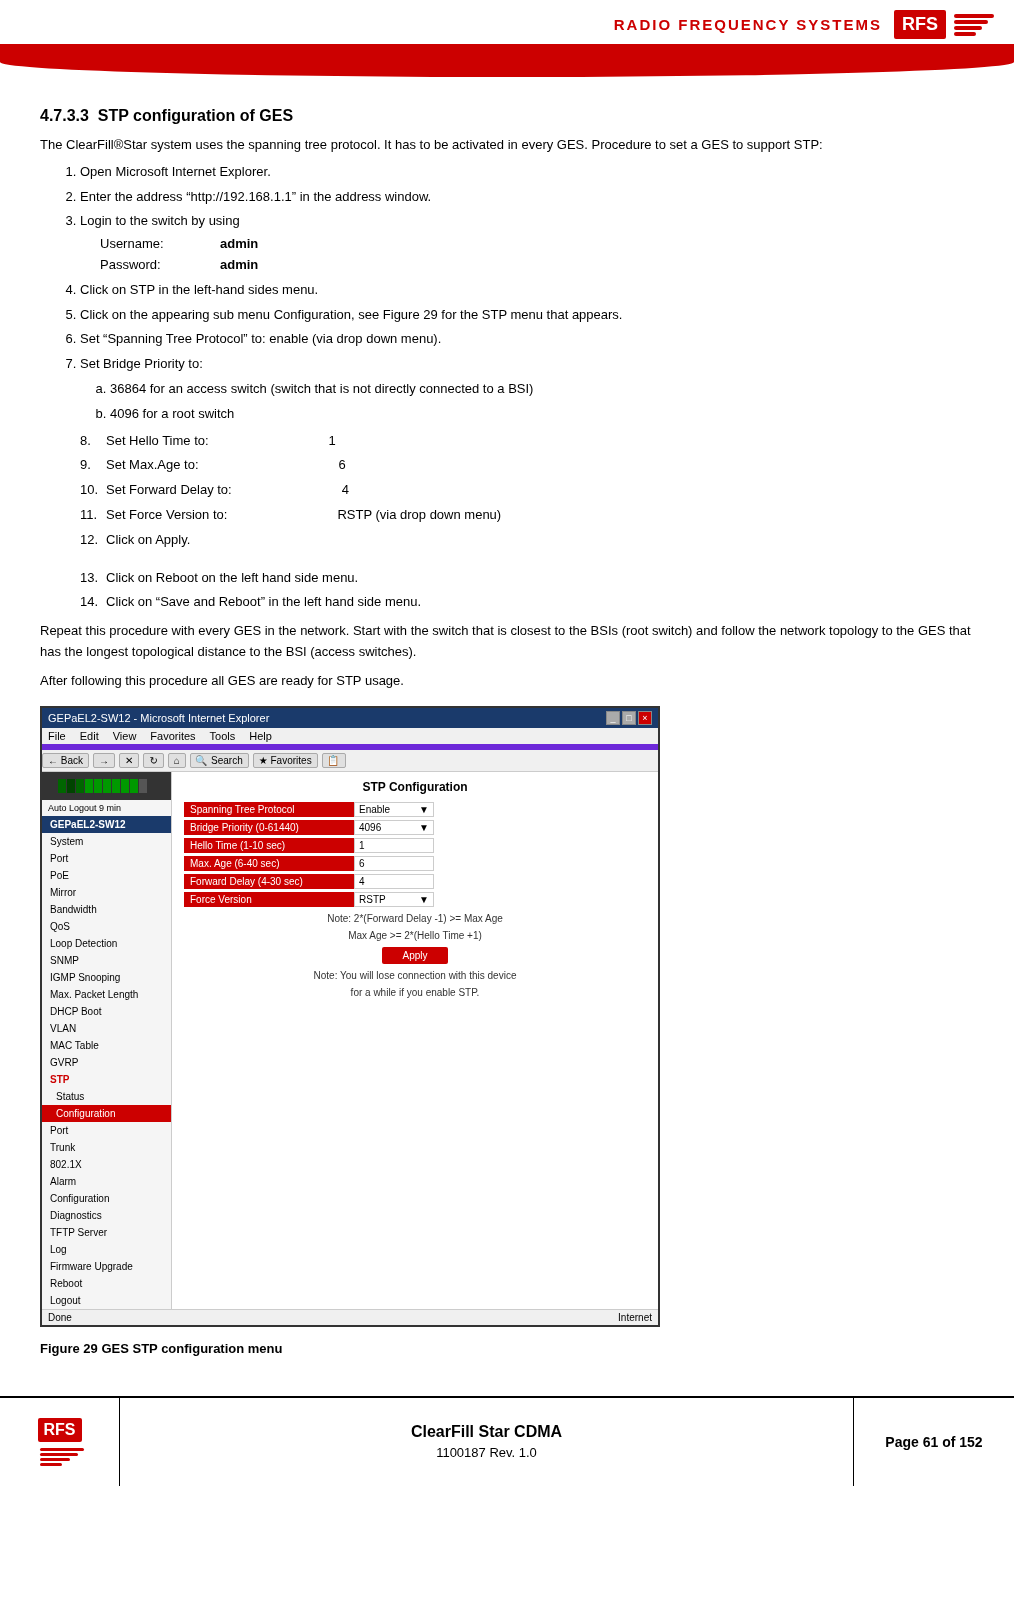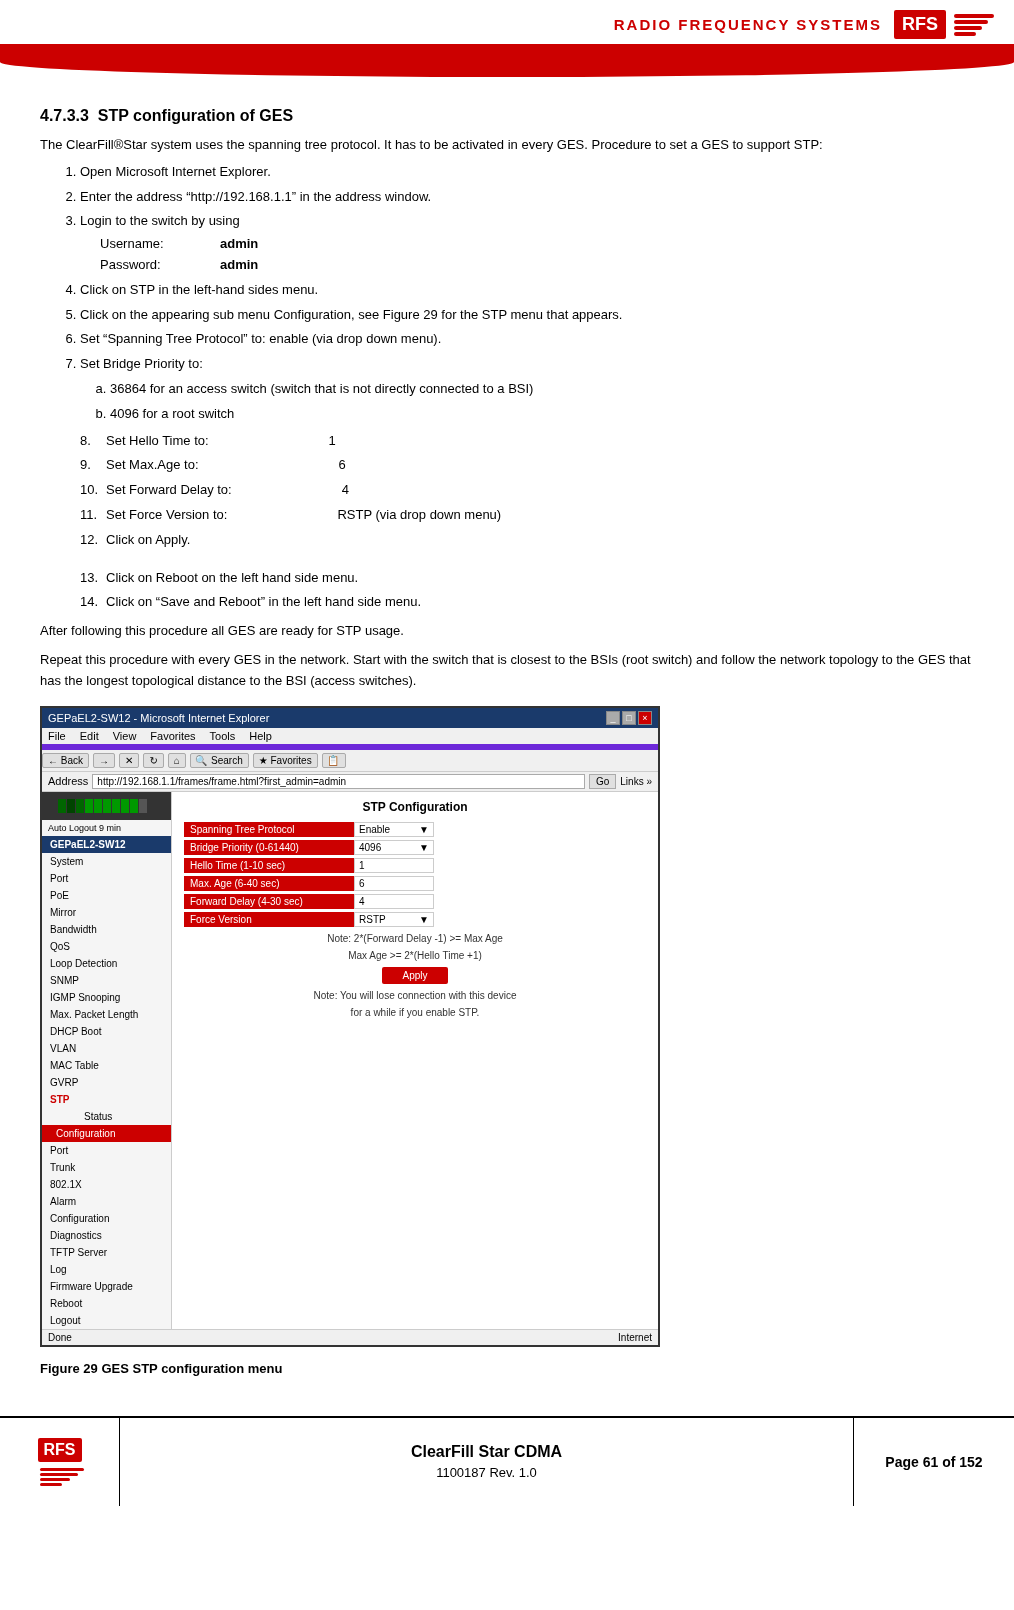--- a/index.html
+++ b/index.html
@@ -456,22 +456,22 @@
     <div style="display:flex; margin-bottom:4px; line-height:1.6;">
       <span style="min-width:26px;">13.</span>
       <span>Click on Reboot on the left hand side menu.</span>
     </div>
     <div style="display:flex; margin-bottom:4px; line-height:1.6;">
       <span style="min-width:26px;">14.</span>
       <span>Click on “Save and Reboot” in the left hand side menu.</span>
     </div>
   </div>
 
+  <p class="repeat-text">Repeat this procedure with every GES in the network. Start with the switch that is closest to the BSIs (root switch) and follow the network topology to the GES that has the longest topological distance to the BSI (access switches).</p>
   <p class="repeat-text">After following this procedure all GES are ready for STP usage.</p>
-  <p class="repeat-text">Repeat this procedure with every GES in the network. Start with the switch that is closest to the BSIs (root switch) and follow the network topology to the GES that has the longest topological distance to the BSI (access switches).</p>
 
   <div class="browser-screenshot">
 
     <div class="browser-titlebar">
       <span>GEPaEL2-SW12 - Microsoft Internet Explorer</span>
       <div class="browser-titlebar-controls">
         <div class="browser-ctrl">_</div>
         <div class="browser-ctrl">□</div>
         <div class="browser-ctrl" style="background:#cc0000; color:#fff;">×</div>
       </div>
@@ -490,26 +490,20 @@
       <button class="browser-btn">← Back</button>
       <button class="browser-btn">→</button>
       <button class="browser-btn">✕</button>
       <button class="browser-btn">↻</button>
       <button class="browser-btn">⌂</button>
       <button class="browser-btn">🔍 Search</button>
       <button class="browser-btn">★ Favorites</button>
       <button class="browser-btn">📋</button>
     </div>
 
-    <div class="browser-address-bar">
-      <span>Address</span>
-      <input class="address-input" type="text" value="http://192.168.1.1/frames/frame.html?first_admin=admin" style="">
-      <button class="go-btn">Go</button>
-      <span style="font-size:10px;">Links »</span>
-    </div>
 
     <div class="browser-body">
 
       <div class="browser-sidebar">
 
         <div style="background:#333; height:28px; display:flex; align-items:center; justify-content:center; padding:2px;">
           <div style="display:flex; gap:1px; align-items:center;">
             <div style="width:8px;height:14px;background:#006600;"></div>
             <div style="width:8px;height:14px;background:#004400;"></div>
             <div style="width:8px;height:14px;background:#006600;"></div>
@@ -535,21 +529,21 @@
         <div class="sidebar-section">QoS</div>
         <div class="sidebar-section">Loop Detection</div>
         <div class="sidebar-section">SNMP</div>
         <div class="sidebar-section">IGMP Snooping</div>
         <div class="sidebar-section">Max. Packet Length</div>
         <div class="sidebar-section">DHCP Boot</div>
         <div class="sidebar-section">VLAN</div>
         <div class="sidebar-section">MAC Table</div>
         <div class="sidebar-section">GVRP</div>
         <div class="sidebar-section active" style="color:#cc0000;">STP</div>
-        <div class="sidebar-section" style="padding-left:14px;margin-left:28px;">Status</div>
+        <div class="sidebar-section" style="padding-left:14px;">Status</div>
         <div class="sidebar-section" style="background:#cc0000;color:#fff;padding-left:14px;">Configuration</div>
         <div class="sidebar-section">Port</div>
         <div class="sidebar-section">Trunk</div>
         <div class="sidebar-section">802.1X</div>
         <div class="sidebar-section">Alarm</div>
         <div class="sidebar-section">Configuration</div>
         <div class="sidebar-section">Diagnostics</div>
         <div class="sidebar-section">TFTP Server</div>
         <div class="sidebar-section">Log</div>
         <div class="sidebar-section">Firmware Upgrade</div>

